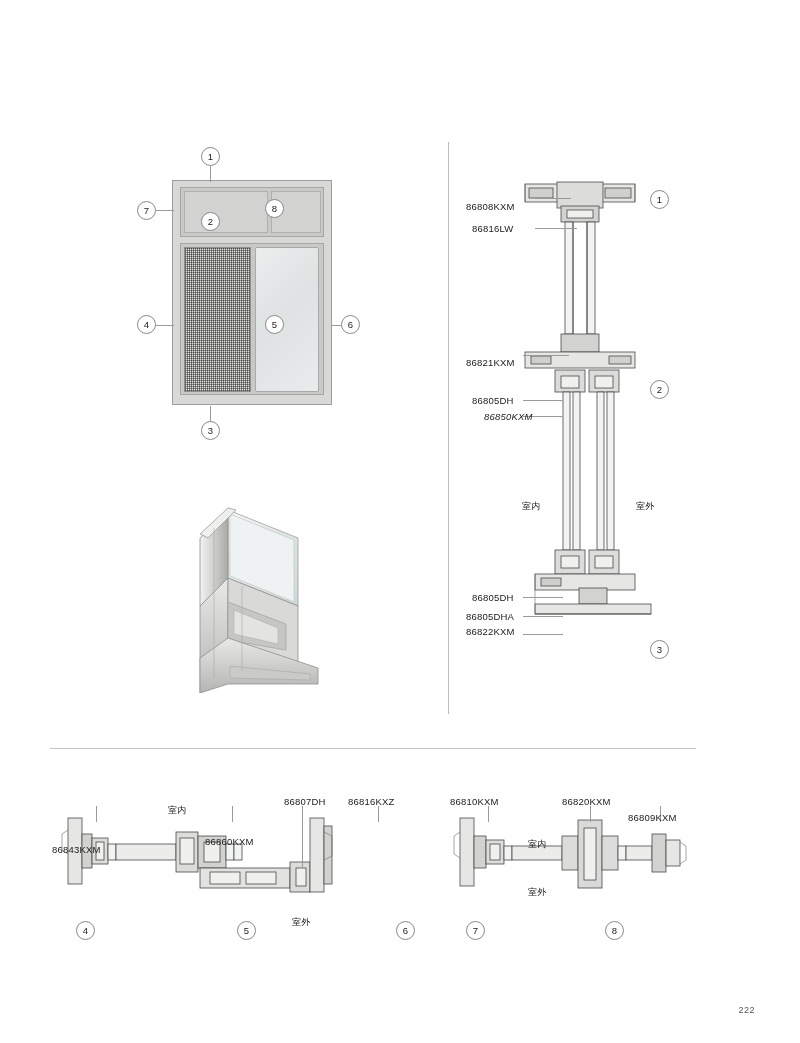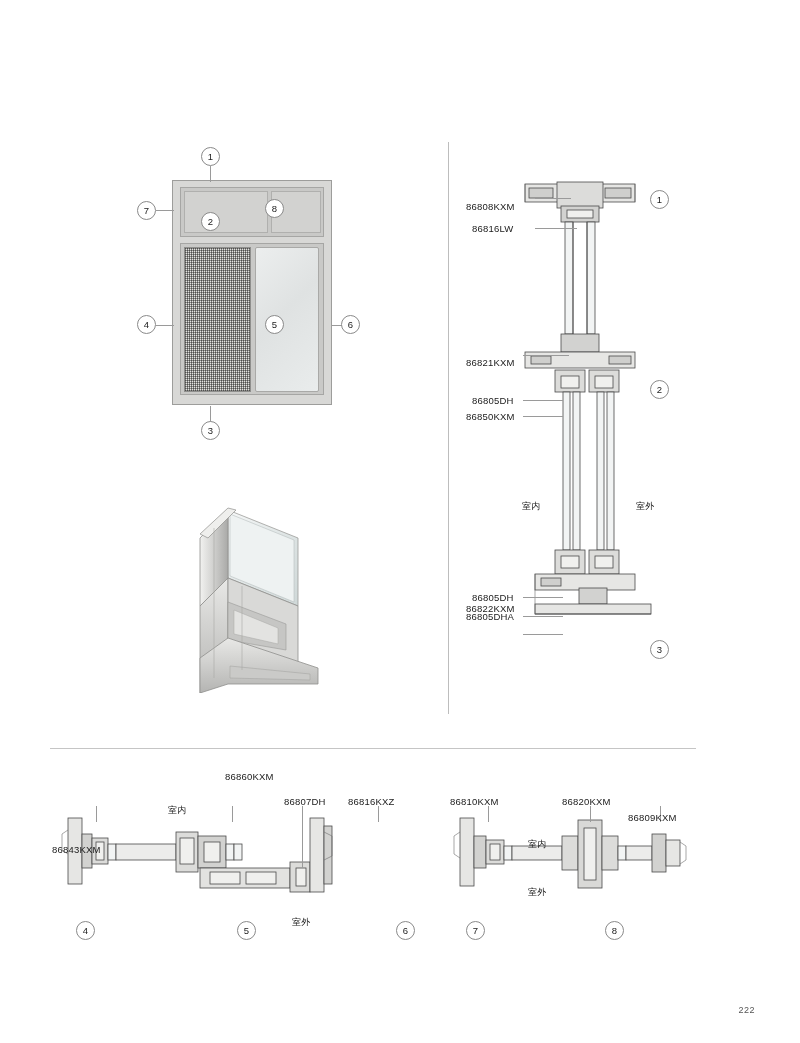--- a/index.html
+++ b/index.html
@@ -204,30 +204,30 @@
   <div class="ln h" style="left:535px;top:228px;width:42px;"></div>
   <div class="lbl" style="left:472px;top:223px;">86816LW</div>
 
   <div class="ln h" style="left:523px;top:355px;width:46px;"></div>
   <div class="lbl" style="left:466px;top:357px;">86821KXM</div>
 
   <div class="ln h" style="left:523px;top:400px;width:40px;"></div>
   <div class="lbl" style="left:472px;top:395px;">86805DH</div>
 
   <div class="ln h" style="left:523px;top:416px;width:40px;"></div>
-  <div class="lbl" style="left:466px;top:411px;">86850KXM</div>
+  <div class="lbl" style="left:484px;top:411px;font-style:italic;">86850KXM</div>
 
   <div class="ln h" style="left:523px;top:597px;width:40px;"></div>
   <div class="lbl" style="left:472px;top:592px;">86805DH</div>
 
   <div class="ln h" style="left:523px;top:616px;width:40px;"></div>
   <div class="lbl" style="left:466px;top:611px;">86805DHA</div>
 
   <div class="ln h" style="left:523px;top:634px;width:40px;"></div>
-  <div class="lbl" style="left:466px;top:603px;">86822KXM</div>
+  <div class="lbl" style="left:466px;top:626px;">86822KXM</div>
 
   <div class="lbl cjk" style="left:522px;top:500px;">室内</div>
   <div class="lbl cjk" style="left:636px;top:500px;">室外</div>
 
   <div class="callout" style="left:650px;top:190px;">1</div>
   <div class="callout" style="left:650px;top:380px;">2</div>
   <div class="callout" style="left:650px;top:640px;">3</div>
 
   <div class="divider" style="left:50px;top:748px;width:646px;height:1px;"></div>
 
@@ -263,21 +263,21 @@
       <g stroke="#6d6d6d" stroke-width="0.6" fill="none">
         <path d="M8,20 L2,24 L2,40 L8,44"></path>
         <path d="M264,22 L272,26 L272,46 L264,50"></path>
       </g>
     </svg>
   </div>
 
   <div class="ln v" style="left:96px;top:806px;height:16px;"></div>
   <div class="lbl" style="left:52px;top:844px;">86843KXM</div>
   <div class="ln v" style="left:232px;top:806px;height:16px;"></div>
-  <div class="lbl" style="left:205px;top:771px;margin-left:20px;">86860KXM</div>
+  <div class="lbl" style="left:205px;top:836px;">86860KXM</div>
   <div class="ln v" style="left:302px;top:806px;height:62px;"></div>
   <div class="lbl" style="left:284px;top:796px;">86807DH</div>
   <div class="ln v" style="left:378px;top:806px;height:16px;"></div>
   <div class="lbl" style="left:348px;top:796px;">86816KXZ</div>
 
   <div class="lbl cjk" style="left:168px;top:804px;">室内</div>
   <div class="lbl cjk" style="left:292px;top:916px;">室外</div>
 
   <div class="callout" style="left:76px;top:921px;">4</div>
   <div class="callout" style="left:237px;top:921px;">5</div>

